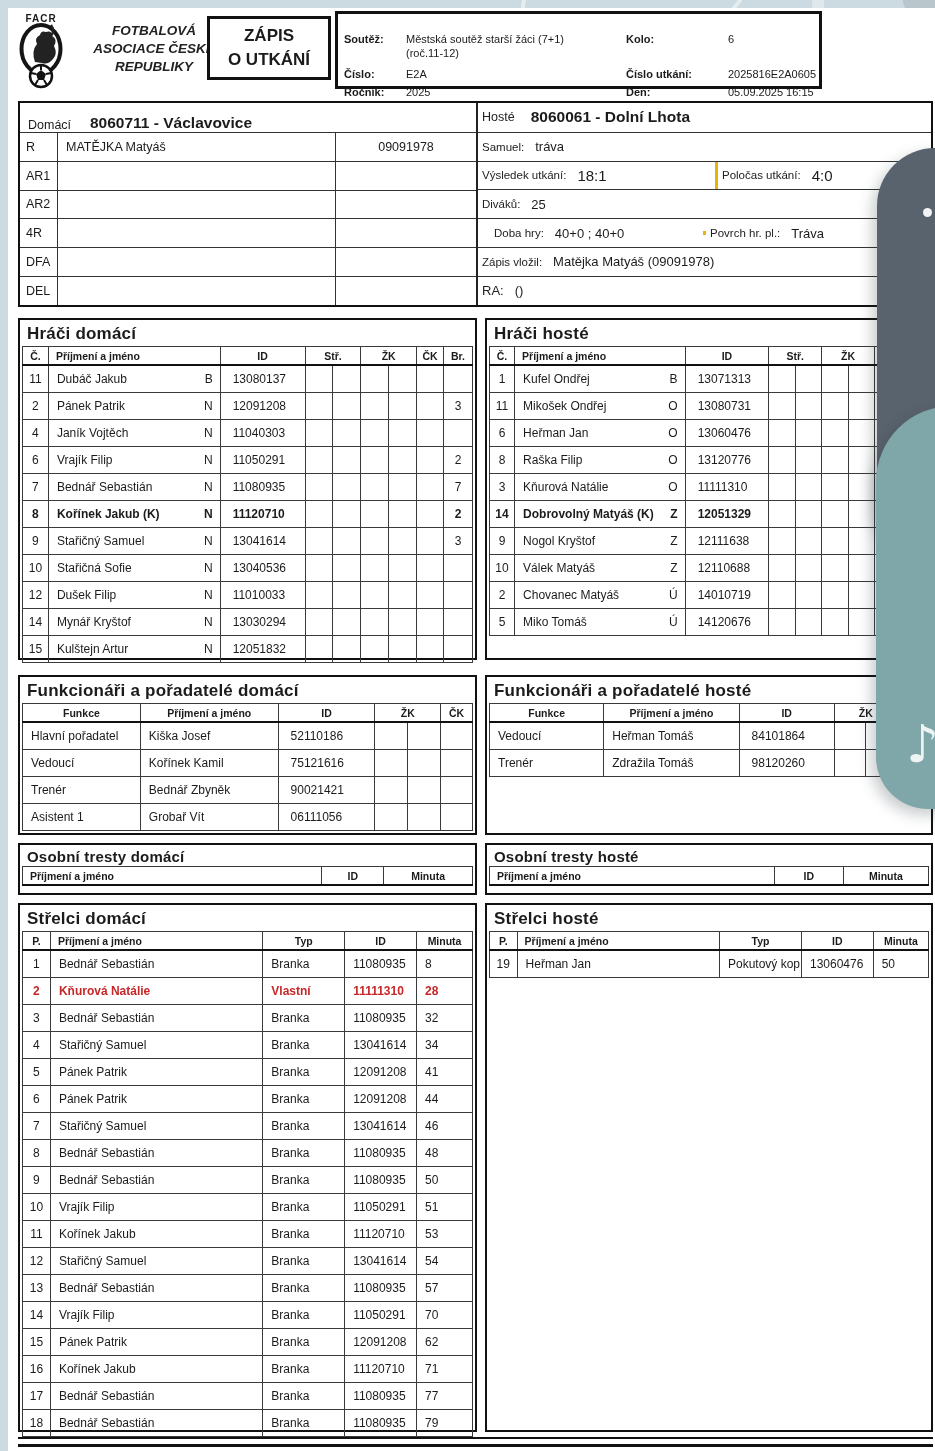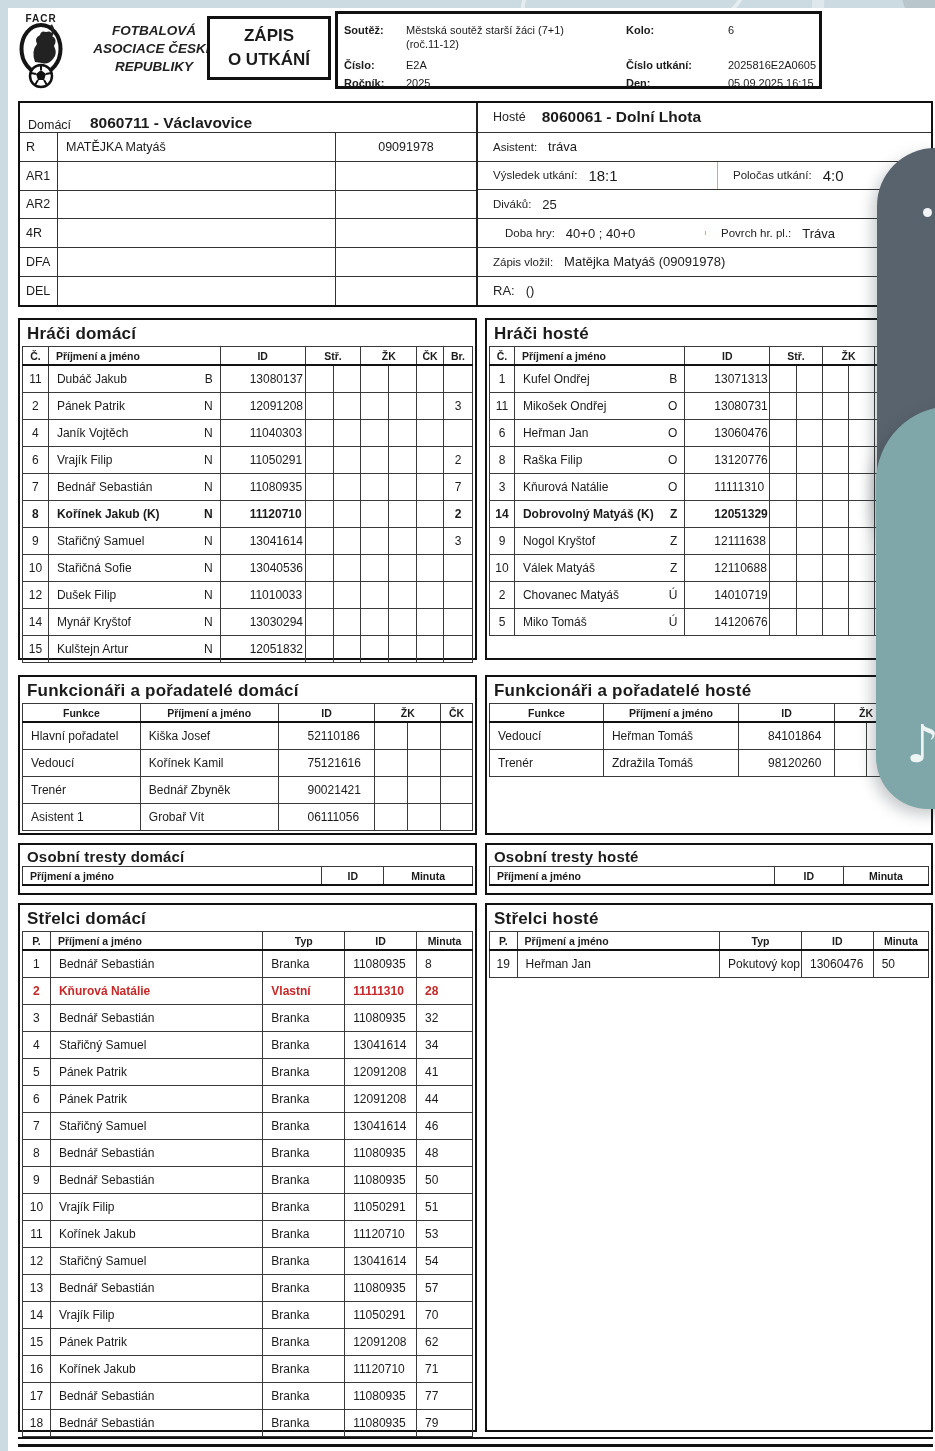--- a/index.html
+++ b/index.html
@@ -14,61 +14,61 @@
   #corner-card{position:absolute;left:902px;top:-30px;width:120px;height:58px;border-radius:0 0 0 34px;background:#b9c6cc;z-index:0}
   .paper{position:absolute;left:8px;top:8px;right:0;bottom:0;background:#fff;z-index:1}
 
   
   .hdr{position:absolute;z-index:2}
   #logo{left:14px;top:12px;width:54px;height:78px}
   #brand{left:80px;top:22px;width:148px;text-align:center;font-weight:bold;font-style:italic;font-size:13.5px;line-height:18px;color:#222}
   #doctitle{left:207px;top:16px;width:118px;height:58px;border:3px solid #111;background:#fff;
     display:flex;flex-direction:column;justify-content:center;align-items:center;font-weight:bold;font-size:17px;line-height:24px}
   #infobox{left:335px;top:11px;width:487px;height:78px;border:3px solid #111;background:#fff;
-    display:grid;grid-template-columns:60px 218px 100px 1fr;align-content:start;padding:9px 4px 0 6px;box-sizing:border-box;
+    display:grid;grid-template-columns:60px 218px 100px 1fr;align-content:start;padding:18px 4px 0 6px;box-sizing:border-box;
     font-size:11px;line-height:14px;column-gap:2px}
   #infobox .lab{font-weight:bold}
   #infobox .v2{line-height:14px}
   #infobox .r2{margin-top:7px}
   #infobox .r3{margin-top:4px}
 
   
   .box{position:absolute;border:2px solid #111;background:#fff;box-sizing:border-box;z-index:2}
   .gbox{overflow:hidden}
   .sec-title{font-weight:bold;font-size:17px;padding:4px 7px 2px;letter-spacing:.2px}
   .sec-title.sm{font-size:15px;padding:3px 7px 1px}
 
   table{border-collapse:collapse;table-layout:fixed;margin:0 2px}
   th,td{border:1px solid #3a3a3a;padding:0 0;overflow:hidden;white-space:nowrap}
   thead th{font-size:10.5px;font-weight:bold;height:17px;text-align:center;border-bottom:2px solid #111}
   thead th.l{text-align:left;padding-left:7px}
   tbody td{height:26px;font-size:12px}
   td.c{text-align:center}
   td.l{padding-left:8px}
-  td.idc{padding-left:29px}
+  td.idc{padding-left:12px}
   .nmcell{display:flex;justify-content:space-between;align-items:flex-end;padding:0 7px 0 8px}
   .em-bold td, .em-bold .nmcell span{font-weight:bold}
   .em-red td{color:#c62828;font-weight:bold}
 
   
   #matchbox{left:18px;top:101px;width:915px;height:206px}
   .mi-left{position:absolute;left:0;top:0;width:456px;height:100%;border-right:2px solid #222}
   .mi-right{position:absolute;left:458px;top:0;right:0;height:100%}
   .mi-head{height:29px;display:flex;align-items:flex-end}
   .mi-head .small{font-size:12.5px;margin-left:8px;width:62px}
   .mi-head b{font-size:15.5px}
   .mi-row{height:28.8px;border-top:1px solid #333;display:flex;align-items:stretch;box-sizing:border-box}
   .mi-code{width:38px;border-right:1px solid #333;display:flex;align-items:center;padding-left:6px;font-size:12.5px;box-sizing:border-box}
   .mi-name{flex:1;border-right:1px solid #333;display:flex;align-items:center;padding-left:8px;font-size:12.5px}
   .mi-id{width:140px;display:flex;align-items:center;justify-content:center;font-size:12.5px}
   .mr-row{height:28.8px;border-top:1px solid #333;display:flex;align-items:center;box-sizing:border-box}
   .mr-row.first{border-top:none}
   .mr-cell{display:flex;align-items:center;height:100%;flex:1}
-  .mr-cell.rt{border-left:1px solid #eab308;flex:0 0 213px}
-  .mr-lab{font-size:11.5px;color:#222;margin-left:15px}
+  .mr-cell.rt{border-left:3px solid #eab308;flex:0 0 213px}
+  .mr-lab{font-size:11.5px;color:#222;margin-left:4px}
   .mr-val{font-size:13px;margin-left:11px}
   .mr-val.b{font-weight:normal;font-size:15px}
 
   
   #players-home{left:18px;top:318px;width:459px;height:342px}
   #players-away{left:485px;top:318px;width:448px;height:342px}
   #off-home{left:18px;top:675px;width:459px;height:160px}
   #off-away{left:485px;top:675px;width:448px;height:160px}
   #pen-home{left:18px;top:843px;width:459px;height:52px}
   #pen-away{left:485px;top:843px;width:448px;height:52px}
@@ -173,21 +173,21 @@
   <div class="mi-id"></div>
 </div>
       </div>
   </div>
   <div class="mi-right">
     <div class="mr-row first">
       <span class="mr-lab" style="font-size:12.5px">Hosté</span>
       <b style="font-size:15.5px;margin-left:16px">8060061 - Dolní Lhota</b>
     </div>
     <div class="mr-row">
-      <span class="mr-lab">Asistent:</span>
+      <span class="mr-lab">Samuel:</span>
       <span class="mr-val">tráva</span>
     </div>
     <div class="mr-row" style="padding:0">
       <div class="mr-cell">
         <span class="mr-lab">Výsledek utkání:</span>
         <span class="mr-val b">18:1</span>
       </div>
       <div class="mr-cell rt">
         <span class="mr-lab">Poločas utkání:</span>
         <span class="mr-val b">4:0</span>

